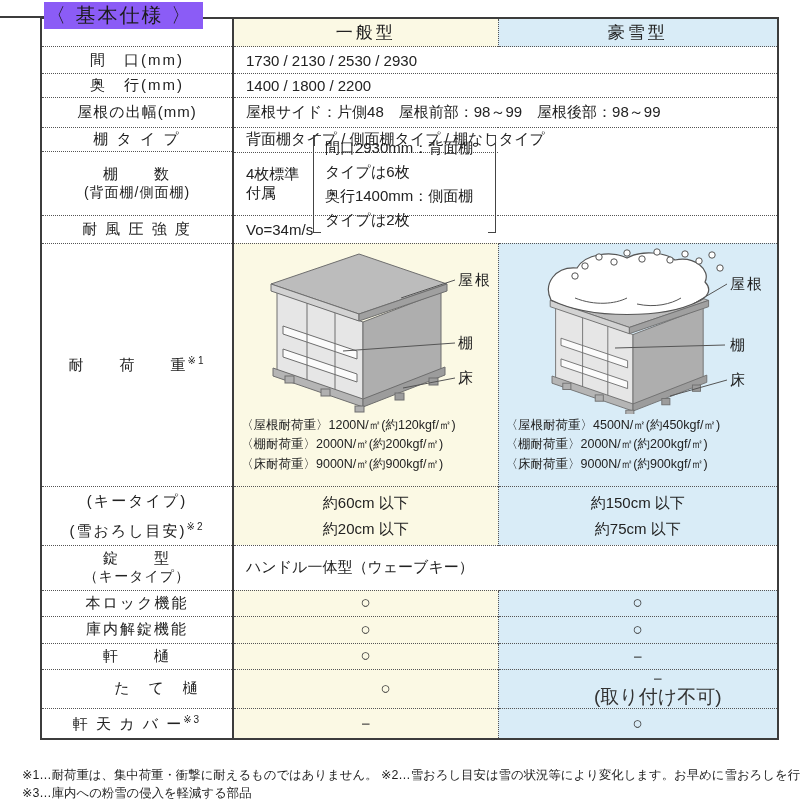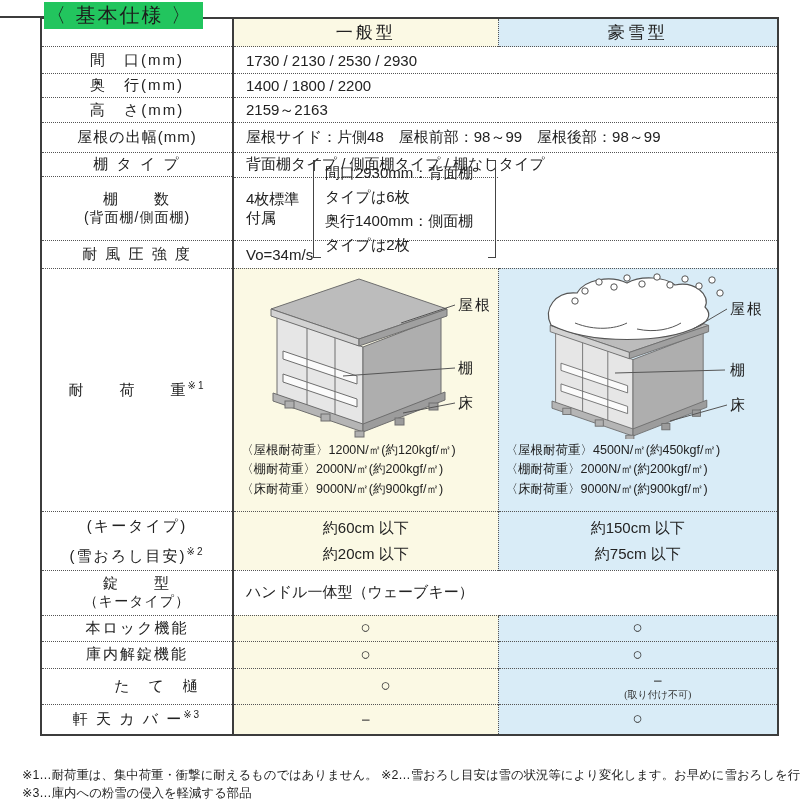--- a/index.html
+++ b/index.html
@@ -3,21 +3,21 @@
 <meta charset="utf-8">
 <style>
   html,body{margin:0;padding:0;}
   body{
     width:800px;height:800px;background:#ffffff;position:relative;
     font-family:"Liberation Sans","DejaVu Sans",sans-serif;color:#222;
     -webkit-font-smoothing:antialiased;overflow:hidden;
   }
   .title-stub{position:absolute;left:0;top:16px;width:46px;border-top:2px solid #3c3c3c;}
   .page-title{
-    position:absolute;left:44px;top:2px;z-index:3;background:#22c55e;
+    position:absolute;left:44px;top:2px;z-index:3;background:#8b5cf6;
     font-size:20px;letter-spacing:2px;padding:0 10px 0 2px;color:#1c1c1c;
   }
   table.spec{
     position:absolute;left:40px;top:17px;width:737px;
     border-collapse:collapse;table-layout:fixed;
     border:2px solid #3c3c3c;font-size:15px;
   }
   td{border-top:1px dotted #555;padding:0;vertical-align:middle;}
   tr.r-header td{border-top:none;}
   td.c1{border-right:2px solid #3c3c3c;text-align:center;letter-spacing:2px;}
@@ -38,21 +38,21 @@
   .flexcell{display:flex;align-items:center;gap:8px;}
   .bracket{position:relative;padding:3px 14px;line-height:1.6;font-size:15px;}
   .bracket::before,.bracket::after{content:"";position:absolute;top:2px;bottom:2px;width:7px;border:1.5px solid #444;}
   .bracket::before{left:2px;border-right:none;}
   .bracket::after{right:2px;border-left:none;}
   
   td.loadcell{vertical-align:top;padding-top:4px;}
   .loadcell svg{display:block;margin:0 auto;}
   .loadlines{font-size:12.5px;line-height:1.58;padding:2px 2px 0 7px;letter-spacing:0;}
   .mark{text-align:center;font-size:17px;color:#333;}
-  .subnote{font-size:10px;line-height:1.1;font-family:Liberation Serif, serif;}
+  .subnote{font-size:19px;line-height:1.1;}
   .two-line div{line-height:26px;}
   .footnotes{position:absolute;left:22px;top:767px;width:778px;font-size:12.4px;line-height:1.45;white-space:nowrap;color:#1e1e1e;}
   svg text{font-size:15px;fill:#222;letter-spacing:2px;}
   svg .lead{stroke:#555;stroke-width:1;fill:none;}
 </style>
 </head>
 <body>
 
 <div class="title-stub"></div>
 <div class="page-title">〈 基本仕様 〉</div>
@@ -70,24 +70,20 @@
       <td class="head cell-snow dotl">豪雪型</td>
     </tr>
 
     <tr class="h26">
       <td class="c1">間　口(mm)</td>
       <td class="val" colspan="2">1730 / 2130 / 2530 / 2930</td>
     </tr>
     <tr class="h23">
       <td class="c1">奥　行(mm)</td>
       <td class="val" colspan="2">1400 / 1800 / 2200</td>
-    </tr>
-    <tr class="h24">
-      <td class="c1">高　さ(mm)</td>
-      <td class="val" colspan="2">2159～2163</td>
     </tr>
     <tr class="h29">
       <td class="c1" style="letter-spacing:1px">屋根の出幅(mm)</td>
       <td class="val" colspan="2">屋根サイド：片側48　屋根前部：98～99　屋根後部：98～99</td>
     </tr>
     <tr class="h23">
       <td class="c1">棚 タ イ プ</td>
       <td class="val" colspan="2">背面棚タイプ / 側面棚タイプ / 棚なしタイプ</td>
     </tr>
     <tr class="h62">
@@ -223,20 +219,25 @@
     <tr class="h25">
       <td class="c1">本ロック機能</td>
       <td class="cell-general mark">○</td>
       <td class="cell-snow mark dotl">○</td>
     </tr>
     <tr class="h26">
       <td class="c1">庫内解錠機能</td>
       <td class="cell-general mark">○</td>
       <td class="cell-snow mark dotl">○</td>
     </tr>
+    <tr class="h25">
+      <td class="c1">軒　　樋</td>
+      <td class="cell-general mark">○</td>
+      <td class="cell-snow mark dotl">－</td>
+    </tr>
     <tr class="h35">
       <td class="c1">た　て　樋</td>
       <td class="cell-general mark">○</td>
       <td class="cell-snow mark dotl">
         <div style="line-height:1.05">－</div>
         <div class="subnote">(取り付け不可)</div>
       </td>
     </tr>
     <tr class="h29">
       <td class="c1"><span>軒 天 カ バ ー</span><sup>※3</sup></td>

